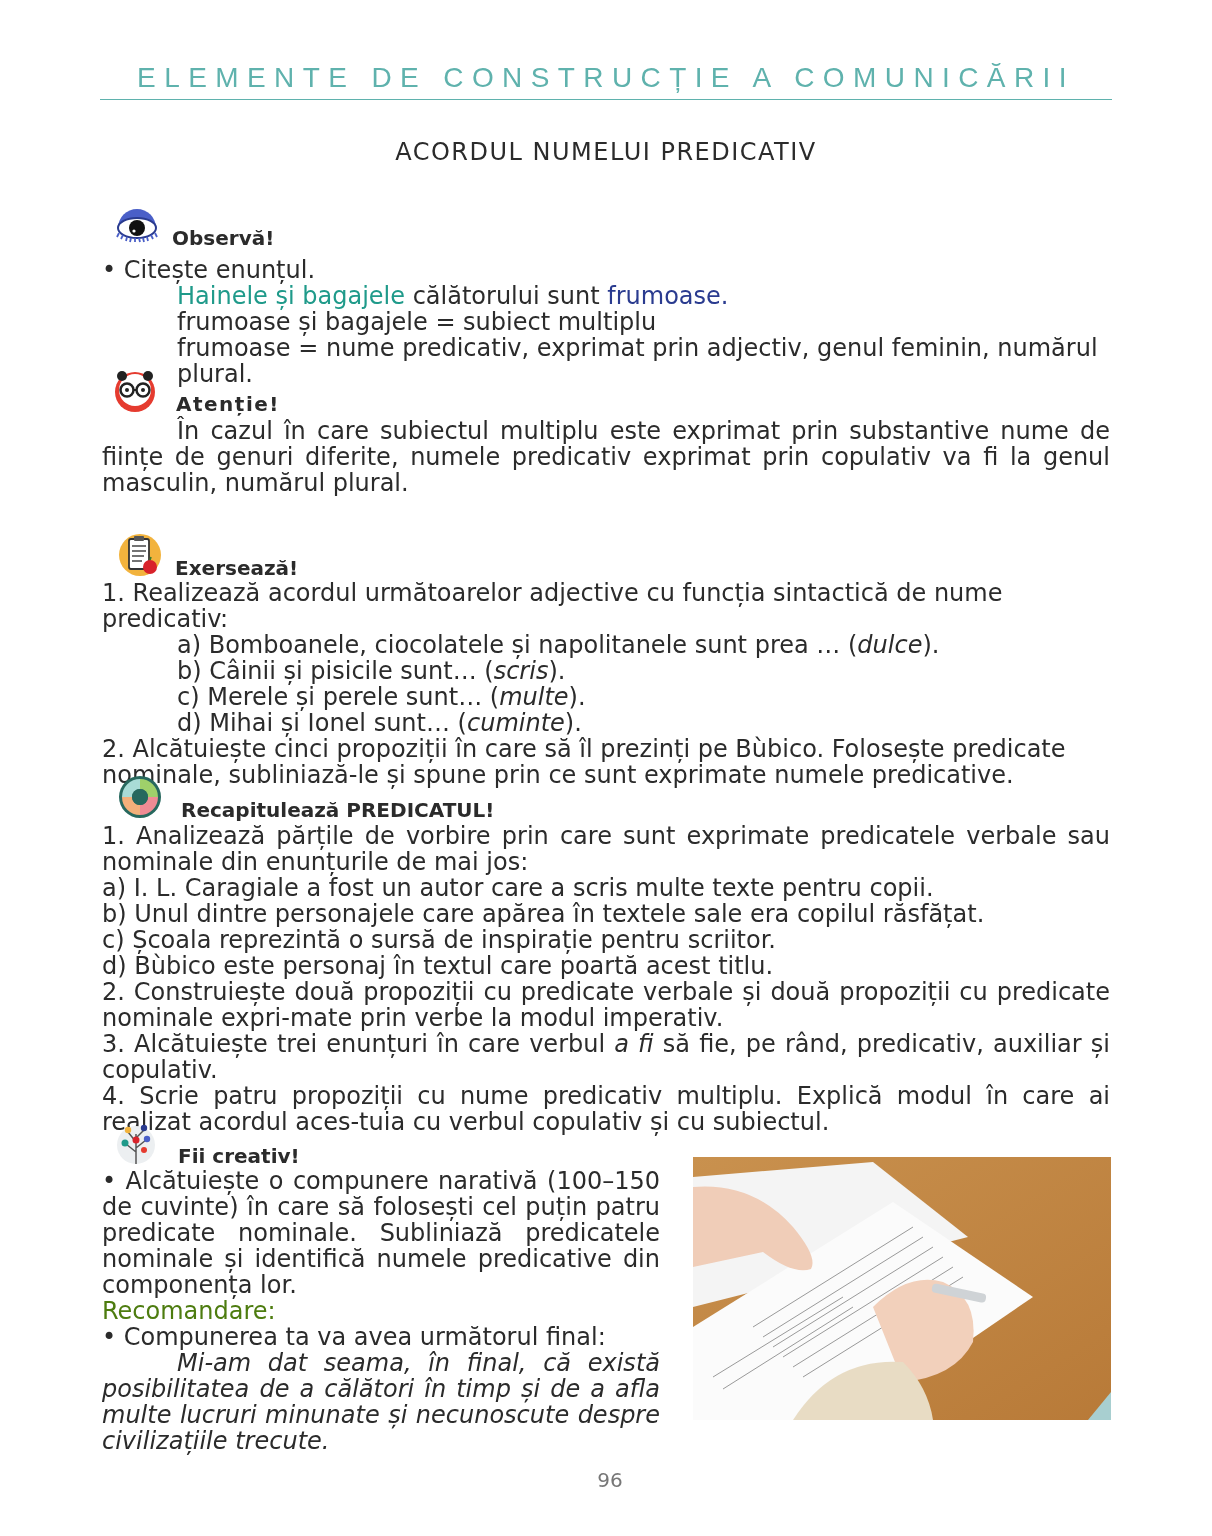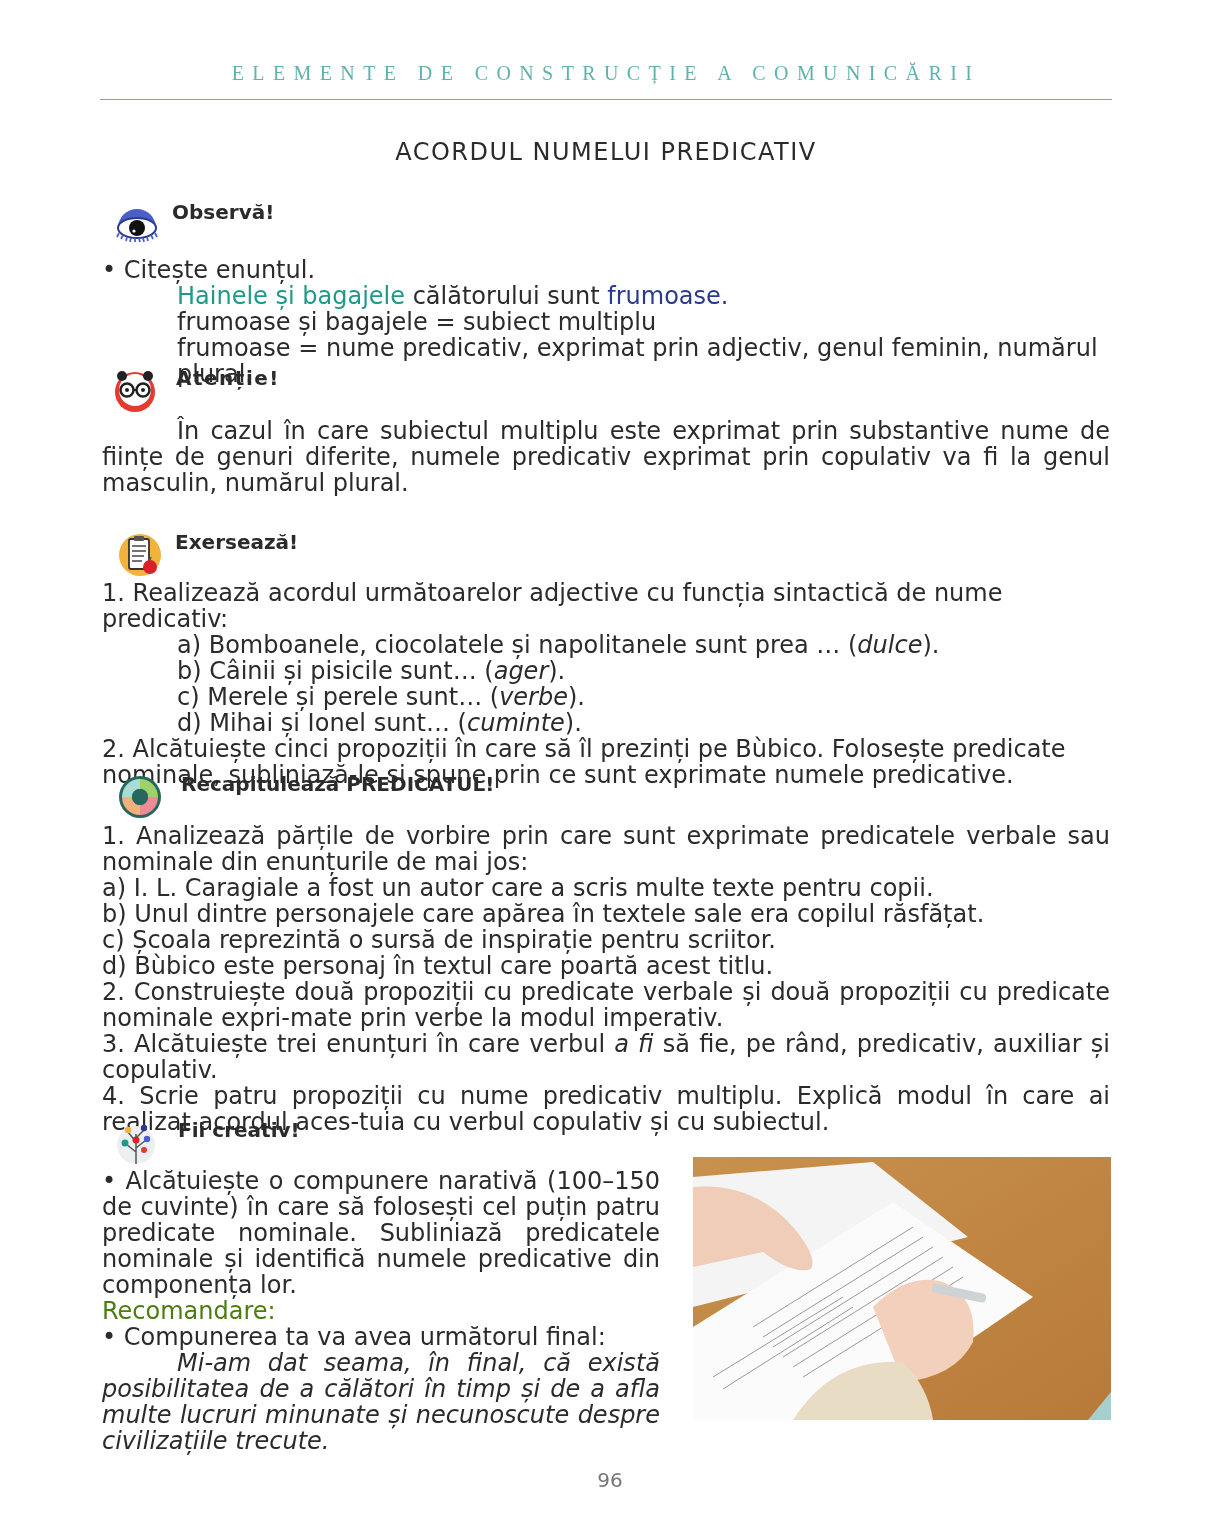--- a/index.html
+++ b/index.html
@@ -1,23 +1,23 @@
 <!DOCTYPE html>
 <html><head>
   <meta charset="utf-8">
   <style>
     html, body { margin: 0; padding: 0; background: #ffffff; }
     body { width: 1212px; height: 1536px; position: relative; overflow: hidden;
       font-family: "DejaVu Sans", sans-serif; color: #2b2b2b; }
     .running-header { position: absolute; left: 100px; top: 62px; width: 1012px; text-align: center;
-      font-size: 20px; letter-spacing: 8.4px; color: #5fb2ad; font-family: Liberation Serif, serif; }
+      font-size: 28px; letter-spacing: 8.4px; color: #5fb2ad; font-family: Liberation Sans, sans-serif; }
     .header-rule { position: absolute; left: 100px; top: 99px; width: 1012px; height: 0; border-top: 1.5px solid #5fb2ad; }
     .page-title { position: absolute; left: 100px; top: 138px; width: 1012px; text-align: center;
       font-size: 24px; letter-spacing: 1.5px; color: #2b2b2b; }
-    .section-head { position: absolute; display: flex; align-items: flex-start; }
+    .section-head { position: absolute; display: flex; align-items: flex-end; }
     .section-head .icon { width: 50px; height: 50px; display: inline-block; }
     .section-head .label { font-weight: bold; font-size: 20px; color: #2b2b2b; margin-left: 10px; }
     .text { position: absolute; left: 102px; width: 1008px; font-size: 24px; line-height: 26px; color: #2b2b2b; }
     .text p { margin: 0; }
     .indent { padding-left: 75px; }
     .first-indent { text-indent: 75px; }
     .justify { text-align: justify; }
     .teal { color: #1f9a8a; }
     .navy { color: #2a3b8f; }
     .orange { color: #4d7c0f; }
@@ -83,22 +83,22 @@
       <line x1="17" y1="31" x2="27" y2="31" stroke="#444" stroke-width="1.5"></line>
       <circle cx="35" cy="37" r="7" fill="#d8222a"></circle>
       <path d="M35 30 L36 27" stroke="#3a7a2a" stroke-width="1.6"></path>
     </svg>
   </span>
   <span class="label">Exersează!</span>
 </div>
 <div class="text" style="top:580px;">
   <p>1. Realizează acordul următoarelor adjective cu funcția sintactică de nume predicativ:</p>
   <p class="indent"><span>a) Bomboanele, ciocolatele și napolitanele sunt prea … (</span><i>dulce</i><span>).</span></p>
-  <p class="indent"><span>b) Câinii și pisicile sunt… (</span><i>ager</i><span>).</span></p>
-  <p class="indent"><span>c) Merele și perele sunt… (</span><i>verbe</i><span>).</span></p>
+  <p class="indent"><span>b) Câinii și pisicile sunt… (</span><i>scris</i><span>).</span></p>
+  <p class="indent"><span>c) Merele și perele sunt… (</span><i>multe</i><span>).</span></p>
   <p class="indent"><span>d) Mihai și Ionel sunt… (</span><i>cuminte</i><span>).</span></p>
   <p>2. Alcătuiește cinci propoziții în care să îl prezinți pe Bùbico. Folosește predicate nominale, subliniază-le și spune prin ce sunt exprimate numele predicative.</p>
 </div>
 
 <div class="section-head" style="left:115px; top:772px;">
   <span class="icon">
     <svg width="50" height="50" viewBox="0 0 50 50">
       <circle cx="25" cy="25" r="21" fill="#27685e"></circle>
       <path d="M25 7 A18 18 0 0 1 43 25 L33 25 A8 8 0 0 0 25 17 Z" fill="#9fd06a"></path>
       <path d="M43 25 A18 18 0 0 1 25 43 L25 33 A8 8 0 0 0 33 25 Z" fill="#ef8b94"></path>

